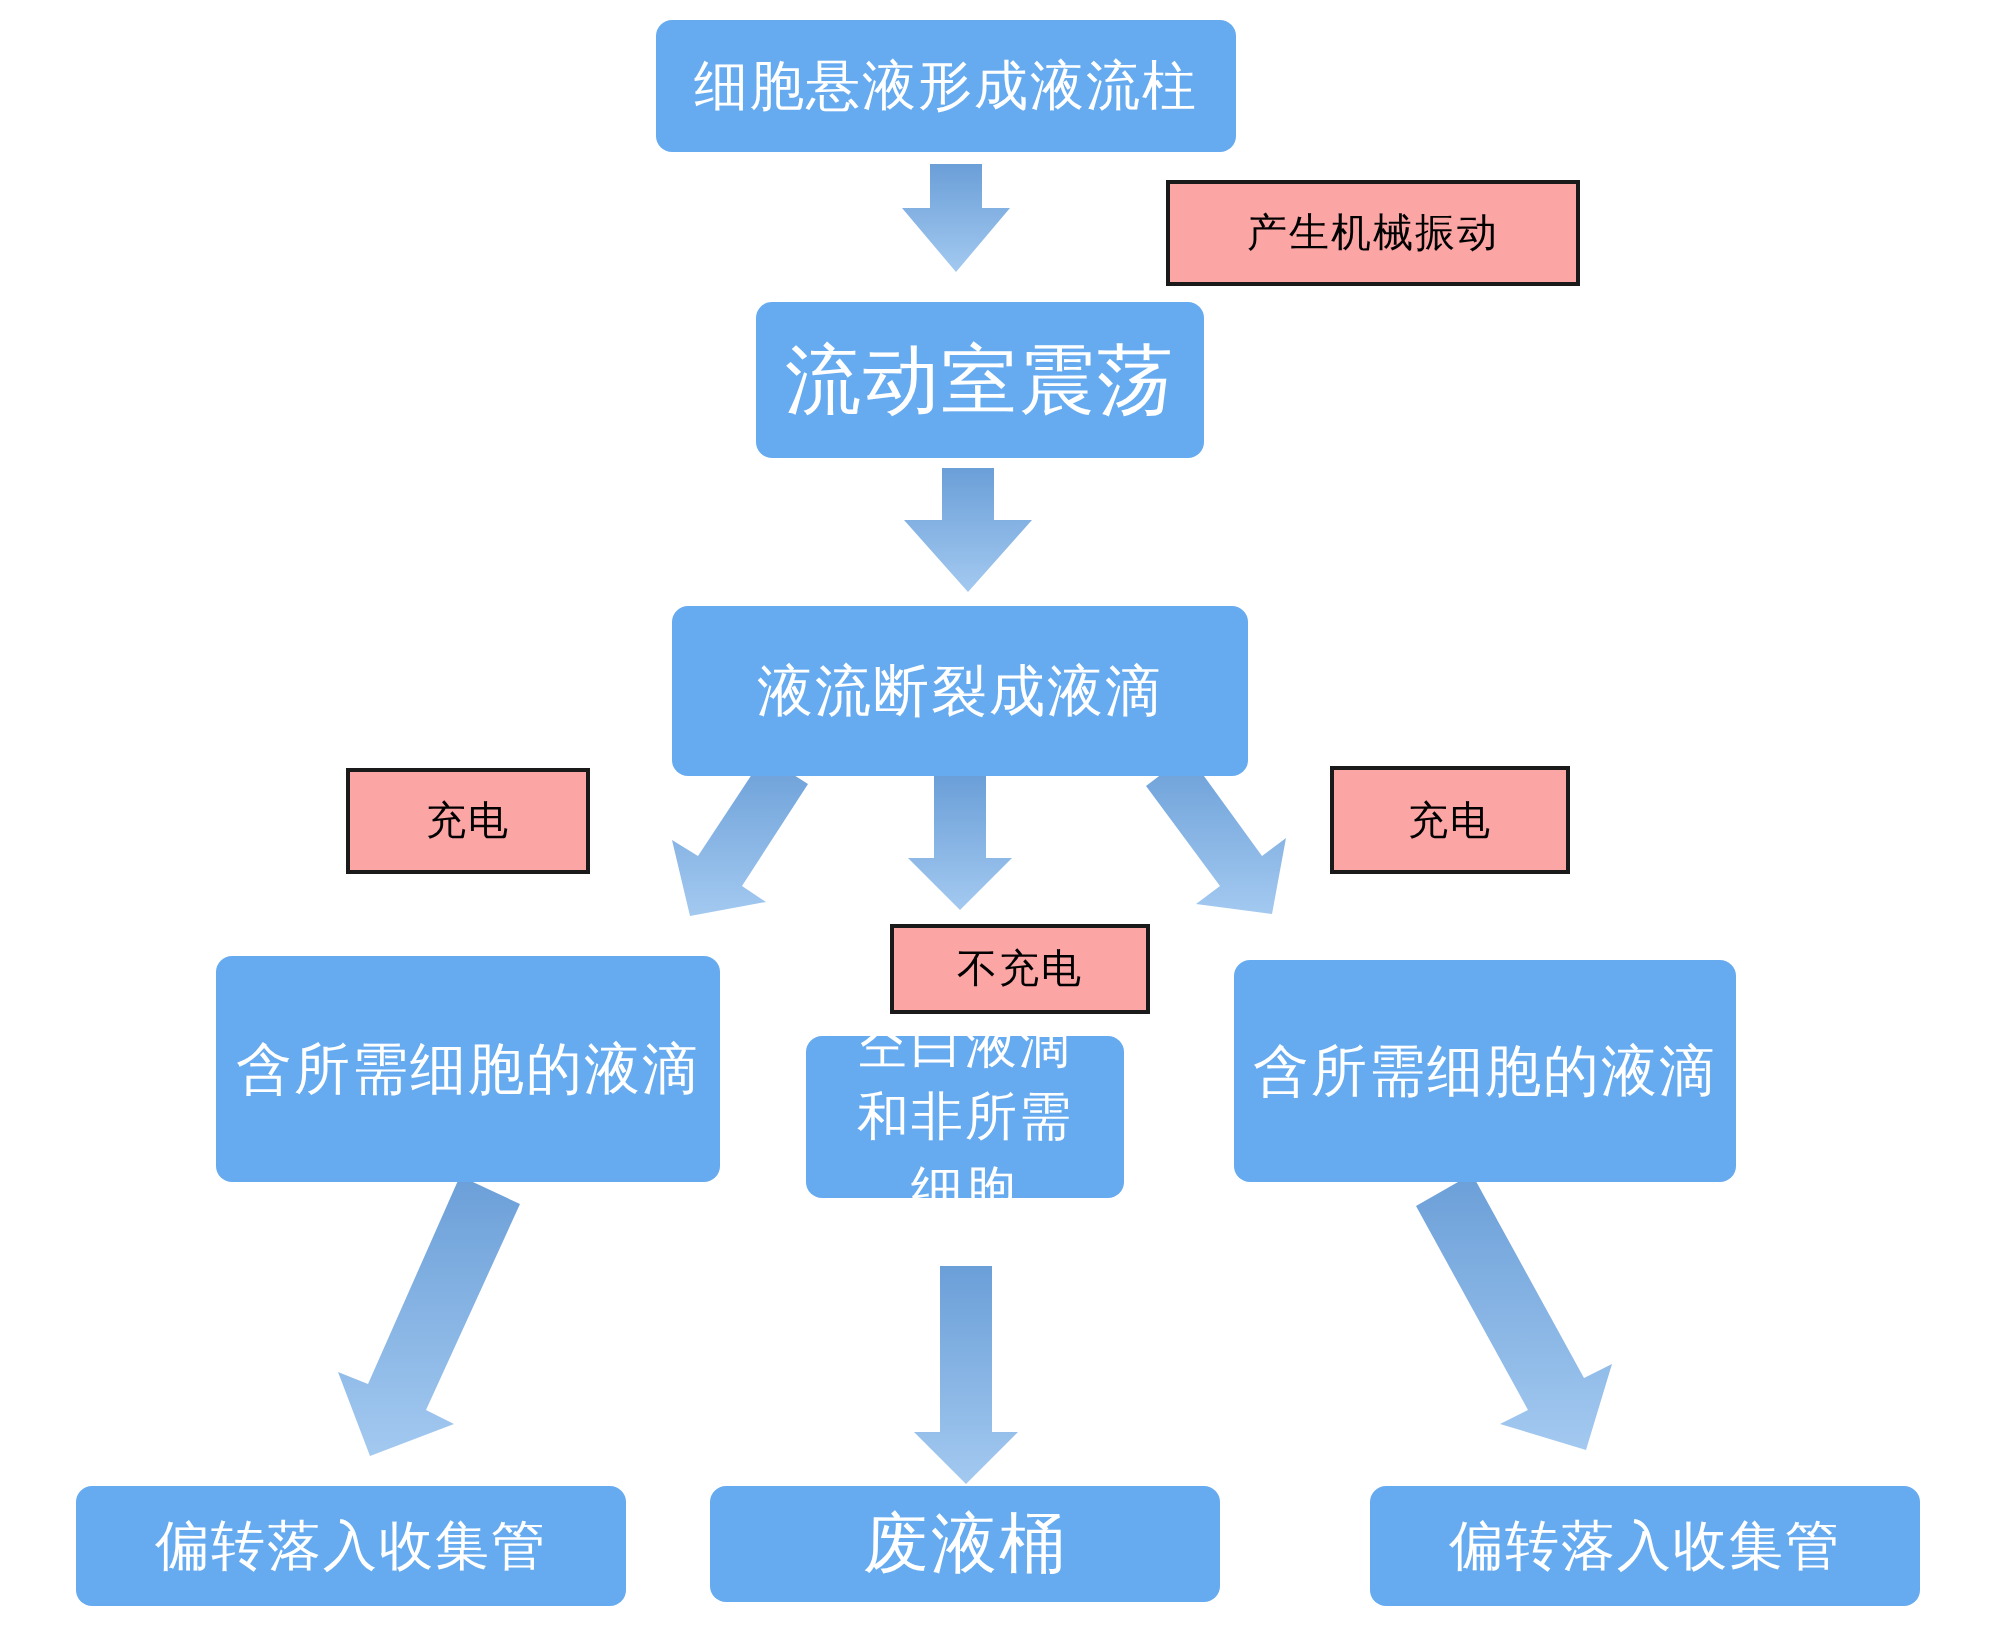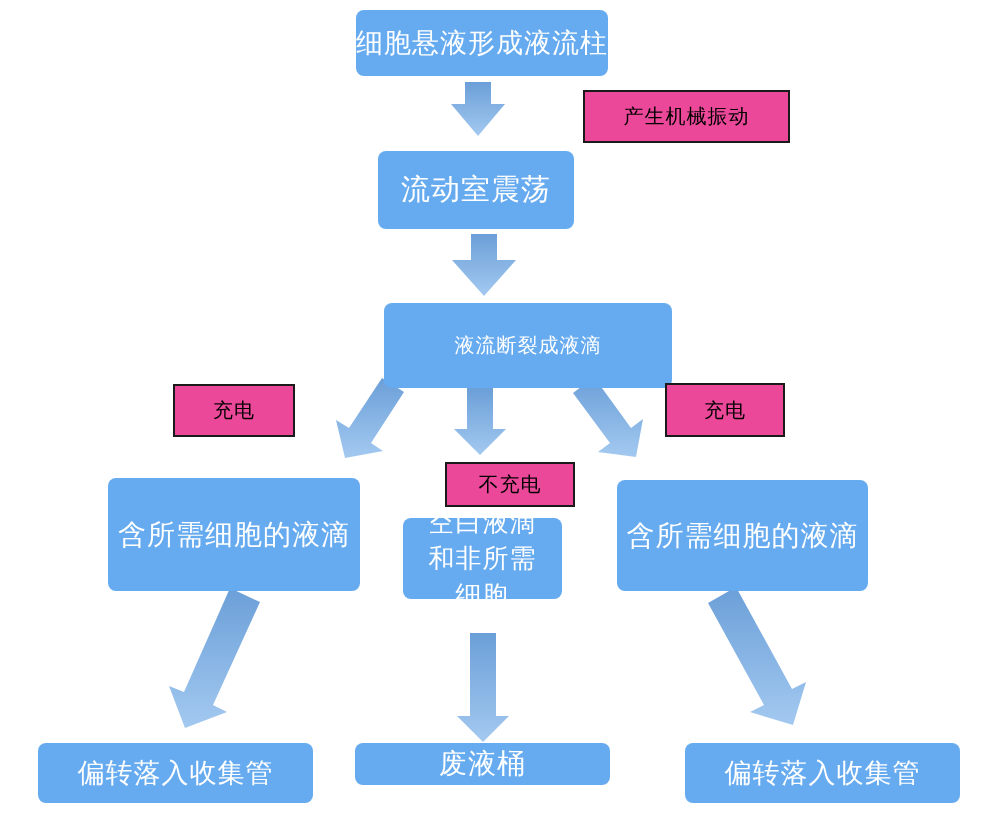--- a/index.html
+++ b/index.html
@@ -25,40 +25,40 @@
     background:var(--node-fill);
     color:var(--node-text);
     border-radius:8px;
     display:flex;align-items:center;justify-content:center;
     text-align:center;
     letter-spacing:1px;
     z-index:1;
   }
   .annotation{
     position:absolute;
-    background:#ec4899;
+    background:#fca5a5;
     border:2px solid var(--annotation-border);
     color:var(--annotation-text);
     display:flex;align-items:center;justify-content:center;
     text-align:center;
     font-size:20px;
     letter-spacing:1px;
     z-index:2;
     box-sizing:border-box;
   }
   .multiline{white-space:pre-line;line-height:1.4;}
   
-  .n-cell-suspension{left:356px;top:10px;width:252px;height:66px;font-size:27px;}
-  .n-flow-chamber{left:378px;top:151px;width:196px;height:78px;font-size:29px;}
-  .n-droplet-breakup{left:336px;top:303px;width:288px;height:85px;font-size:20px;margin-left:48px;}
+  .n-cell-suspension{left:328px;top:10px;width:290px;height:66px;font-size:27px;}
+  .n-flow-chamber{left:378px;top:151px;width:224px;height:78px;font-size:38px;}
+  .n-droplet-breakup{left:336px;top:303px;width:288px;height:85px;font-size:28px;}
   .n-desired-left{left:108px;top:478px;width:252px;height:113px;font-size:28px;}
   .n-blank{left:403px;top:518px;width:159px;height:81px;font-size:26px;}
   .n-desired-right{left:617px;top:480px;width:251px;height:111px;font-size:28px;}
   .n-collect-left{left:38px;top:743px;width:275px;height:60px;font-size:27px;}
-  .n-waste{left:355px;top:743px;width:255px;height:42px;font-size:28px;}
+  .n-waste{left:355px;top:743px;width:255px;height:58px;font-size:33px;}
   .n-collect-right{left:685px;top:743px;width:275px;height:60px;font-size:27px;}
   
   .a-vibration{left:583px;top:90px;width:207px;height:53px;}
   .a-charge-left{left:173px;top:384px;width:122px;height:53px;}
   .a-no-charge{left:425px;top:462px;width:130px;height:45px;margin-left:20px;}
   .a-charge-right{left:665px;top:383px;width:120px;height:54px;}
 </style>
 </head>
 <body>
 

